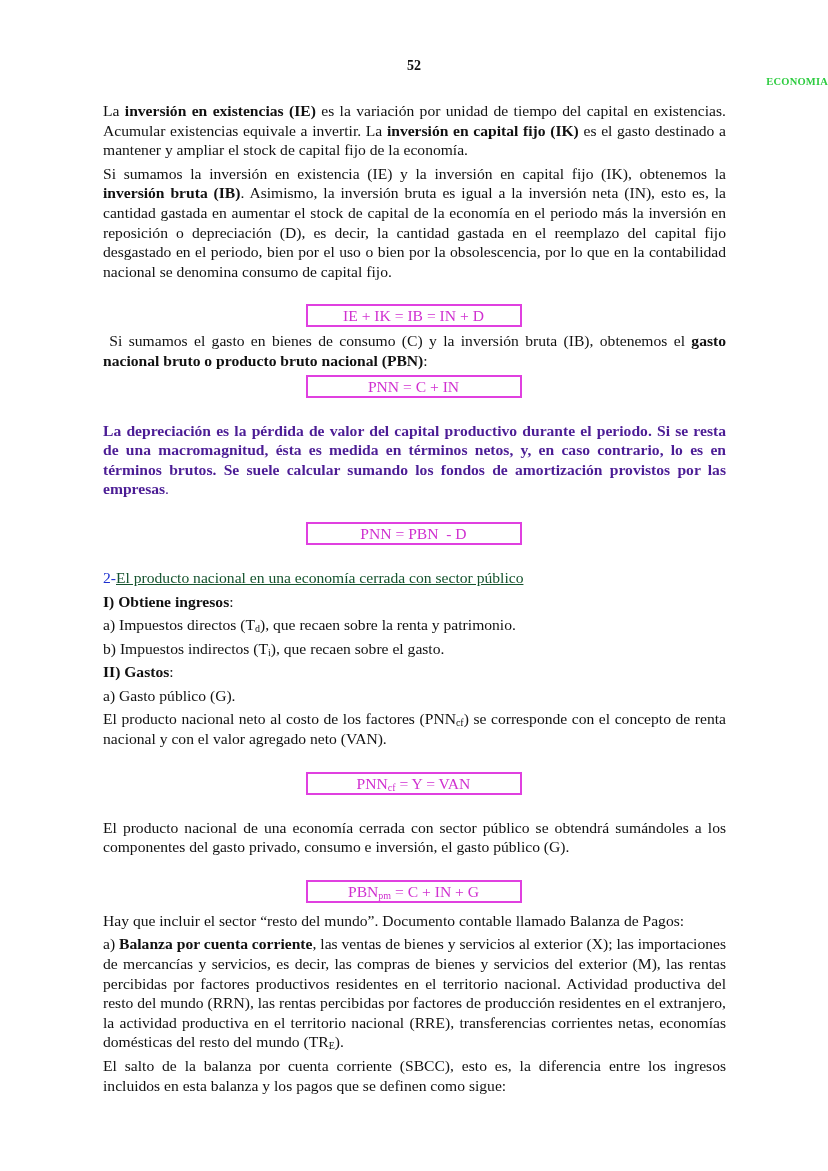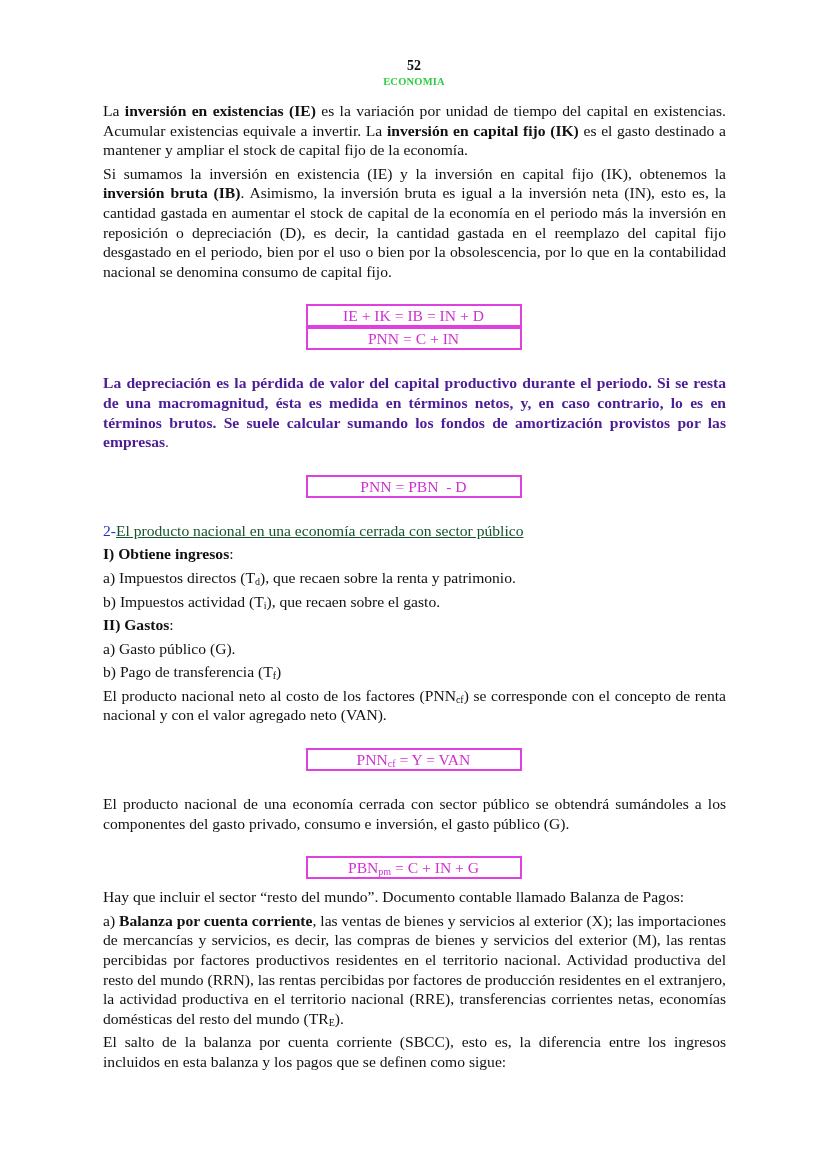--- a/index.html
+++ b/index.html
@@ -6,21 +6,21 @@
     body {
       width: 828px; height: 1171px; position: relative; overflow: hidden;
       font-family: "Liberation Serif", "DejaVu Serif", serif;
       color: #111111;
     }
     .page-number {
       position: absolute; top: 58px; left: 0; width: 828px; text-align: center;
       font-weight: bold; font-size: 14px; color: #111;
     }
     .page-header {
-      position: absolute; top: 76px; left: 0; width: 828px; text-align: center;
+      position: absolute; top: 76px; left: 0; width: 828px; text-align: right;
       font-weight: bold; font-size: 10.5px; color: #2ecc40; letter-spacing: 0.2px;
     }
     .content {
       position: absolute; left: 99px; top: 97px; width: 631px;
       font-size: 15.6px; line-height: 19.6px;
     }
     p { margin: 4px; text-align: justify; }
     .formula-wrap { display: flex; justify-content: center; font-family: Liberation Serif, serif; }
     .formula {
       border: 2px solid #e040e0; color: #d030d0;
@@ -46,43 +46,43 @@
 
   <p><span>La </span><b>inversión en existencias (IE)</b><span> es la variación por unidad de tiempo del capital en existencias. Acumular existencias equivale a invertir. La </span><b>inversión en capital fijo (IK)</b><span> es el gasto destinado a mantener y ampliar el stock de capital fijo de la economía.</span></p>
 
   <p><span>Si sumamos la inversión en existencia (IE) y la inversión en capital fijo (IK), obtenemos la </span><b>inversión bruta (IB)</b><span>. Asimismo, la inversión bruta es igual a la inversión neta (IN), esto es, la cantidad gastada en aumentar el stock de capital de la economía en el periodo más la inversión en reposición o depreciación (D), es decir, la cantidad gastada en el reemplazo del capital fijo desgastado en el periodo, bien por el uso o bien por la obsolescencia, por lo que en la contabilidad nacional se denomina consumo de capital fijo.</span></p>
 
   <div style="height:19px"></div>
   <div class="formula-wrap">
       <div class="formula">IE + IK = IB = IN + D</div>
     </div>
 
+  <p style="white-space:pre-wrap"><span> Si sumamos el gasto en bienes de consumo (C) y la inversión bruta (IB), obtenemos el </span><b>gasto nacional bruto o producto bruto nacional (PBN)</b><span>:</span></p>
 
   <div class="formula-wrap">
       <div class="formula">PNN = C + IN</div>
     </div>
 
   <div style="height:19px"></div>
   <p class="depr"><span>La depreciación es la pérdida de valor del capital productivo durante el periodo. Si se resta de una macromagnitud, ésta es medida en términos netos, y, en caso contrario, lo es en términos brutos. Se suele calcular sumando los fondos de amortización provistos por las empresas</span><span style="font-weight:normal">.</span></p>
 
   <div style="height:19px"></div>
   <div class="formula-wrap">
       <div class="formula" style="white-space:pre">PNN = PBN  - D</div>
     </div>
 
   <div style="height:19px"></div>
   <p><span class="sec-num">2-</span><a class="sec-link">El producto nacional en una economía cerrada con sector público</a></p>
 
   <p><b>I) Obtiene ingresos</b><span>:</span></p>
   <p><span>a) Impuestos directos (T</span><sub class="small">d</sub><span>), que recaen sobre la renta y patrimonio.</span></p>
-  <p><span>b) Impuestos actividad (T</span><sub class="small">i</sub><span>), que recaen sobre el gasto.</span></p>
+  <p><span>b) Impuestos indirectos (T</span><sub class="small">i</sub><span>), que recaen sobre el gasto.</span></p>
 
   <p><b>II) Gastos</b><span>:</span></p>
   <p><span>a) Gasto público (G).</span></p>
-  <p><span>b) Pago de transferencia (T</span><sub class="small">f</sub><span>)</span></p>
 
   <p><span>El producto nacional neto al costo de los factores (PNN</span><sub class="small">cf</sub><span>) se corresponde con el concepto de renta nacional y con el valor agregado neto (VAN).</span></p>
 
   <div style="height:19px"></div>
   <div class="formula-wrap">
       <div class="formula"><span>PNN</span><sub>cf</sub><span> = Y = VAN</span></div>
     </div>
 
   <div style="height:19px"></div>
   <p>El producto nacional de una economía cerrada con sector público se obtendrá sumándoles a los componentes del gasto privado, consumo e inversión, el gasto público (G).</p>

